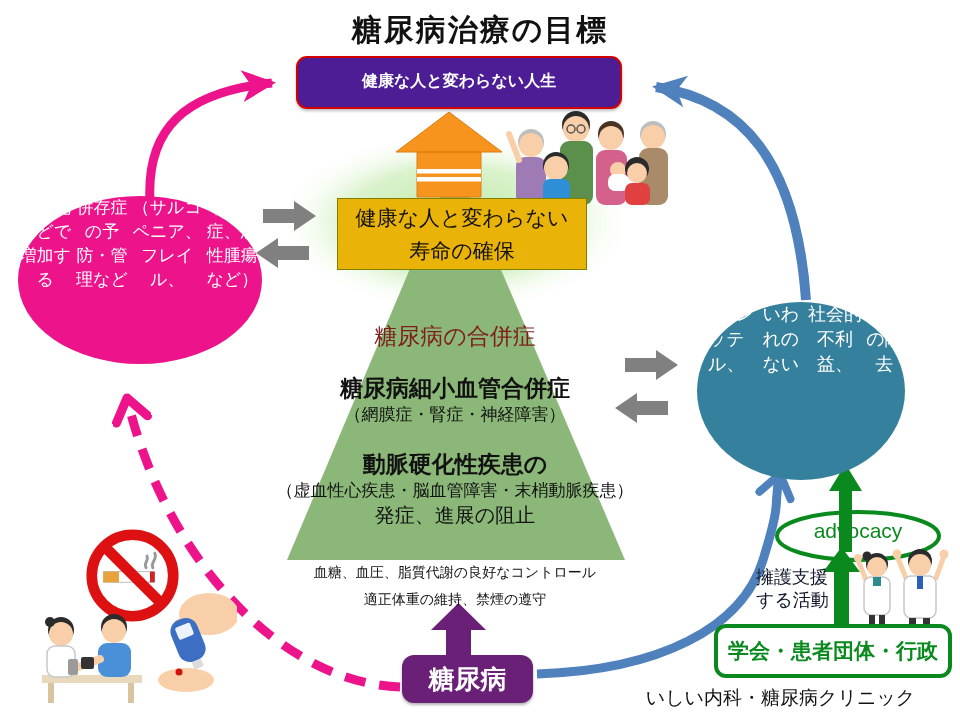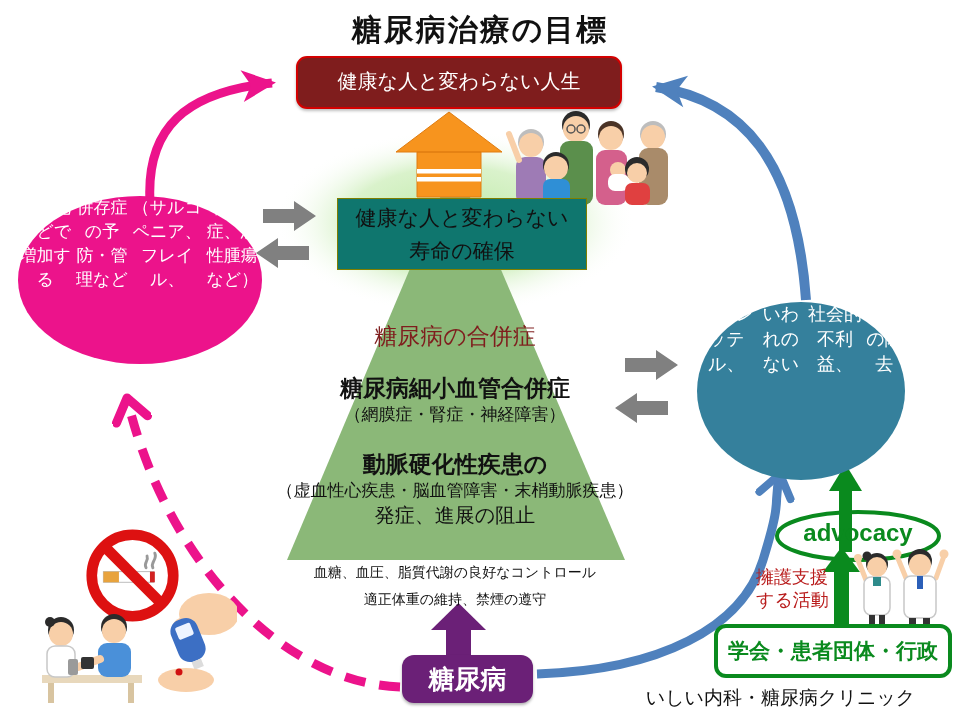--- a/index.html
+++ b/index.html
@@ -3,41 +3,41 @@
 <meta charset="utf-8">
 <style>
   html,body{margin:0;padding:0;}
   #canvas{position:relative;width:960px;height:720px;background:#ffffff;overflow:hidden;
           font-family:"Liberation Sans","DejaVu Sans",sans-serif;}
   #overlay{position:absolute;left:0;top:0;z-index:1;}
   .art{position:absolute;z-index:2;}
   .abs{position:absolute;z-index:3;}
   .center{text-align:center;}
   #title{left:250px;top:10px;width:460px;font-size:30px;font-weight:bold;color:#111;letter-spacing:2px;}
-  #goal-box{left:296px;top:56px;width:322px;height:49px;background:#7f1d1d;border:2px solid #d40000;
-            border-radius:11px;color:#fff;font-size:20px;font-weight:normal;line-height:46px;
+  #goal-box{left:296px;top:56px;width:322px;height:49px;background:#4c1d95;border:2px solid #d40000;
+            border-radius:11px;color:#fff;font-size:16px;font-weight:bold;line-height:46px;
             box-shadow:0 2px 3px rgba(0,0,0,.25);}
-  #lifespan-box{left:337px;top:198px;width:248px;height:68px;background:#0f766e;border:1px solid #7f7f00;
+  #lifespan-box{left:337px;top:198px;width:248px;height:68px;background:#eab308;border:1px solid #7f7f00;
                 color:#111;font-size:21px;line-height:33px;padding-top:2px;}
   .ellipse{border-radius:50%;color:#fff;display:flex;flex-direction:row;justify-content:center;}
   #left-ellipse{left:18px;top:196px;width:244px;height:168px;background:#ec138b;font-size:17px;line-height:24px;}
   #right-ellipse{left:697px;top:302px;width:208px;height:178px;background:#35809c;font-size:18px;line-height:25px;}
   .pyr{left:160px;width:590px;color:#111;}
   #pyr-heading{top:321px;font-size:23px;color:#7f1d1d;}
   #pyr-micro{top:373px;font-size:23px;font-weight:bold;}
   #pyr-micro-d{top:403px;font-size:17px;}
   #pyr-and{top:424px;font-size:17px;}
   #pyr-macro{top:449px;font-size:23px;font-weight:bold;}
   #pyr-macro-d{top:479px;font-size:17px;}
   #pyr-outcome{top:502px;font-size:20px;}
   #control-text{left:180px;top:559px;width:550px;font-size:14px;line-height:27px;color:#111;}
   #diabetes-box{left:402px;top:655px;width:131px;height:48px;background:#6b2077;border-radius:12px;
                 color:#fff;font-size:26px;font-weight:bold;line-height:48px;box-shadow:0 2px 3px rgba(0,0,0,.3);}
-  #advocacy-text{left:777px;top:519px;width:162px;font-size:24px;font-weight:bold;color:#0a8a1e;z-index:4;}
-  #advocacy-note{left:756px;top:566px;width:90px;font-size:18px;line-height:23px;color:#b91c1c;text-align:left;}
+  #advocacy-text{left:777px;top:519px;width:162px;font-size:21px;font-weight:normal;color:#0a8a1e;z-index:4;}
+  #advocacy-note{left:756px;top:566px;width:90px;font-size:18px;line-height:23px;color:#0f172a;text-align:left;}
   #org-box{left:714px;top:624px;width:230px;height:46px;background:#fff;border:4px solid #0a8a1e;
            border-radius:12px;color:#0a8a1e;font-size:21px;font-weight:bold;line-height:46px;}
   #clinic{left:608px;top:685px;width:345px;font-size:19px;color:#111;}
   .ln{display:block;}
 </style>
 </head>
 <body>
 
 <div id="canvas">
 

